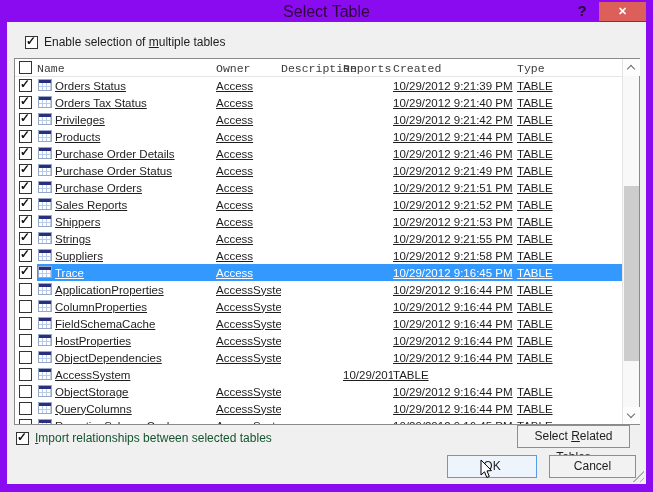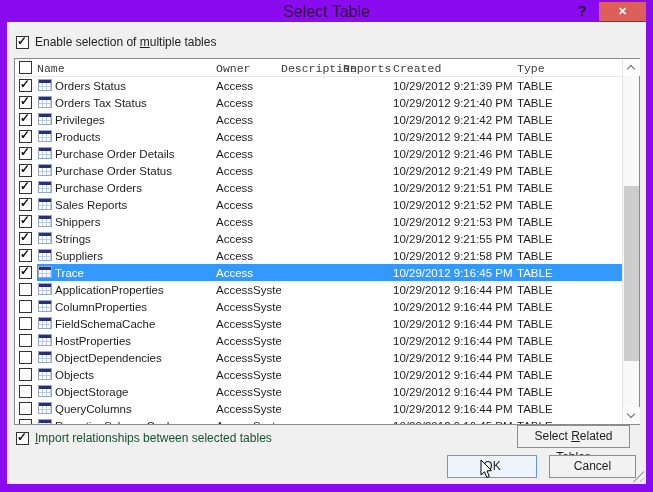--- a/index.html
+++ b/index.html
@@ -37,21 +37,21 @@
   .cb {
     display: inline-block; width: 13px; height: 13px; background: #fff;
     border: 1px solid #333; position: relative; flex: none; vertical-align: -2px;
   }
   .cb.checked::after {
     content: "✓"; position: absolute; left: 0px; top: -2px;
     font-size: 12px; font-weight: bold; color: #111; line-height: 13px;
   }
 
   .enable-row {
-    position: absolute; left: 9px; top: 13px; display: flex; align-items: center;
+    position: absolute; left: 18px; top: 13px; display: flex; align-items: center;
     gap: 6px; font-size: 12px; color: #1e1e1e;
   }
   .u { text-decoration: underline; }
 
   
   .listbox {
     position: absolute; left: 7px; top: 36px; width: 626px; height: 367px;
     background: #fff; border: 1px solid #8A8A8A;
   }
   .list-inner { position: absolute; left: 0; top: 0; right: 17px; bottom: 0; overflow: hidden; }
@@ -63,21 +63,21 @@
   .list-header .hcell { padding-top: 1px; font-family: Liberation Mono, monospace; }
   .list-header .cell-cb { padding-left: 4px; }
 
   .row {
     display: grid; grid-template-columns: 22px auto; height: 17px; align-items: center;
     font-size: 11.5px; color: #1e1e1e; background: #fff;
   }
   .row .cell-cb { padding-left: 4px; }
   .row-rest {
     display: grid; grid-template-columns: 18px 161px 65px 62px 50px 124px auto;
-    align-items: center; height: 17px;
+    align-items: center; height: 17px; text-decoration: underline;
   }
   .row-rest.selected { background: #3399FF; color: #fff; }
   .row-rest > span { overflow: hidden; white-space: nowrap; }
 
   
   .tbl-icon {
     display: inline-block; width: 14px; height: 12px; margin-left: 1px;
     border: 1px solid #95A8C8; background: #fff; position: relative; flex: none;
   }
   .tbl-icon::before {
@@ -364,21 +364,20 @@
       <span></span>
       <span></span>
       <span>10/29/2012 9:16:44 PM</span>
       <span>TABLE</span>
     </div>
   </div>
             <div class="row">
     <span class="cell-cb"><span class="cb"></span></span>
     <div class="row-rest">
       <span><span class="tbl-icon"></span></span>
-      <span>Objects</span>
       <span>AccessSystem</span>
       <span></span>
       <span></span>
       <span>10/29/2012 9:16:44 PM</span>
       <span>TABLE</span>
     </div>
   </div>
             <div class="row">
     <span class="cell-cb"><span class="cb"></span></span>
     <div class="row-rest">

